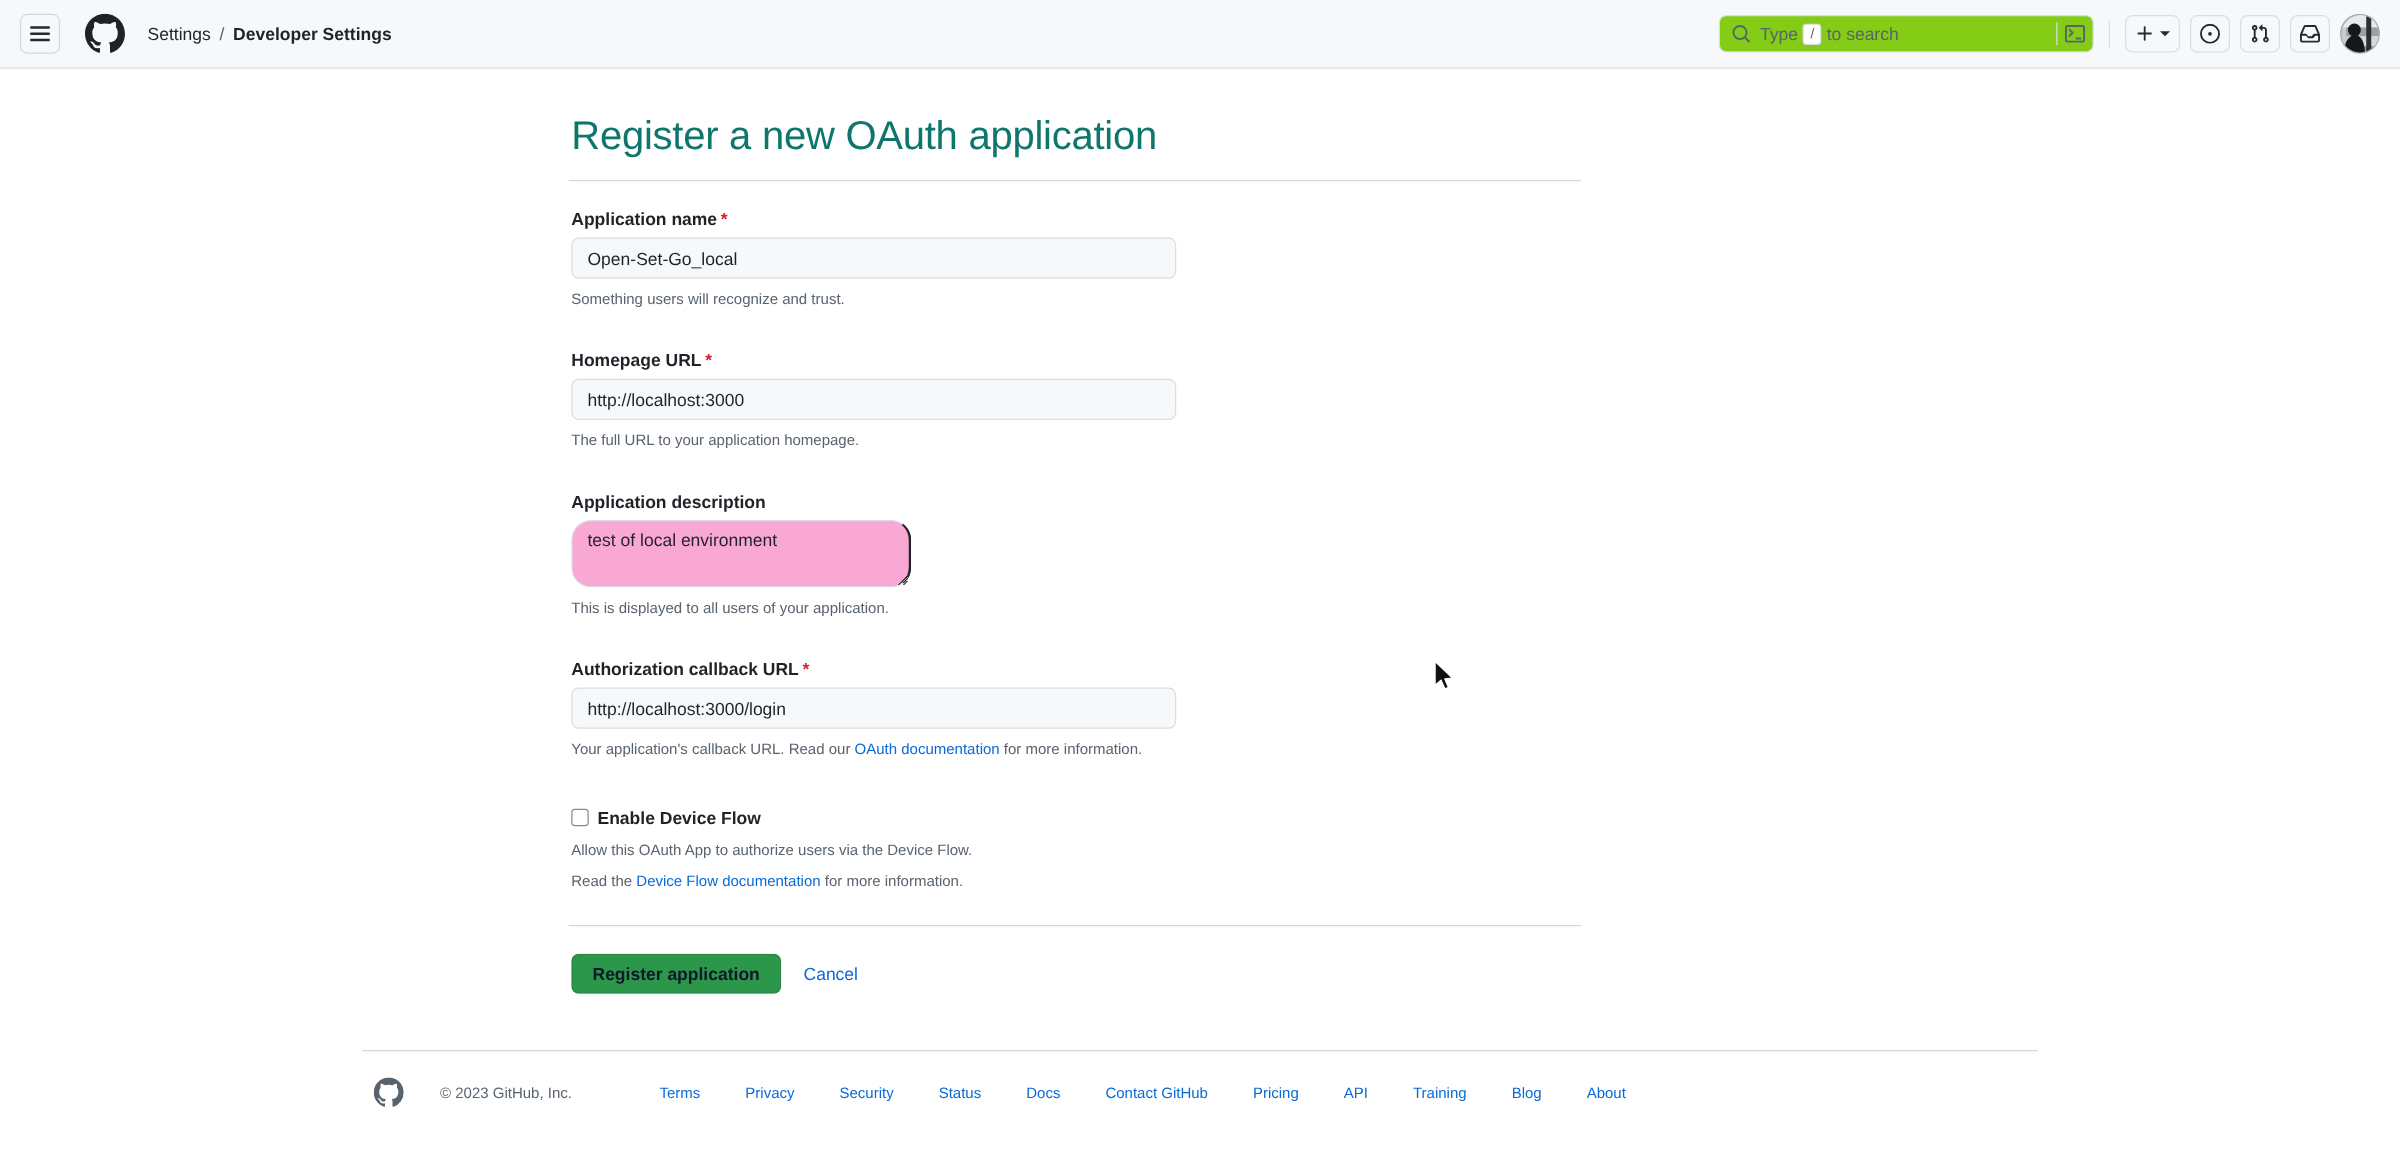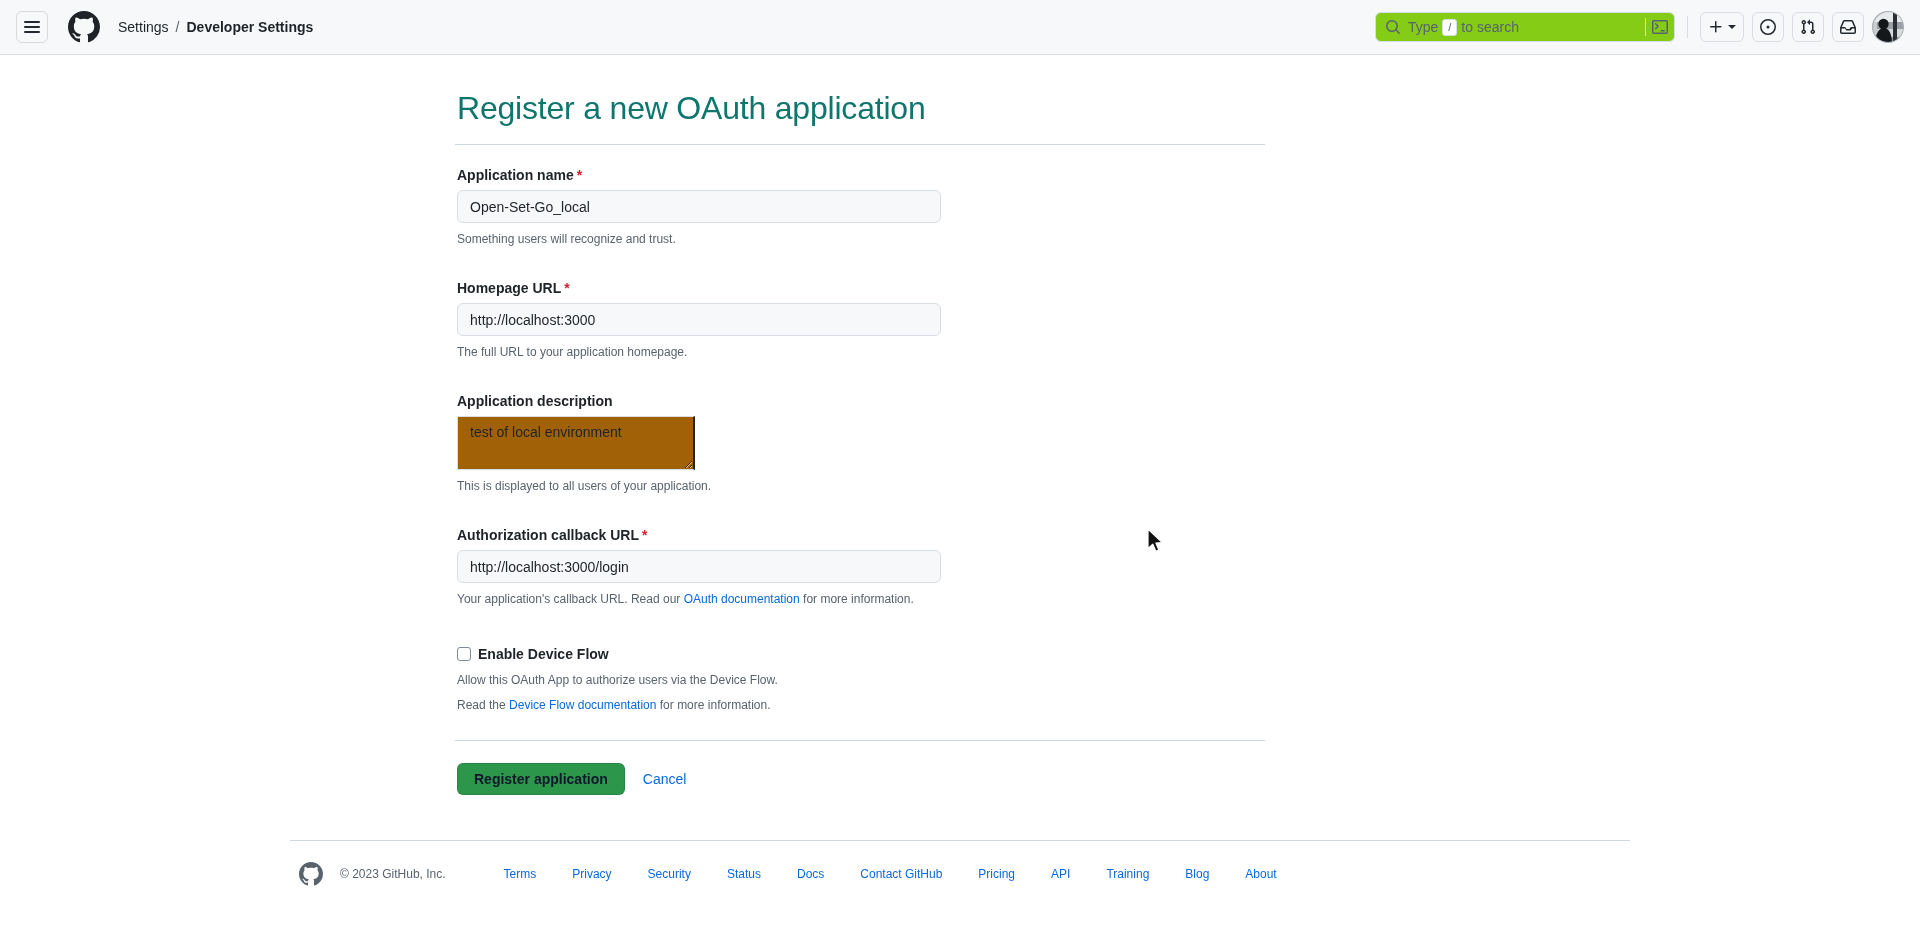--- a/index.html
+++ b/index.html
@@ -152,25 +152,25 @@
     border-radius: 6px;
     font-size: 14px;
     color: #1f2328;
     padding: 5px 12px;
     font-family: "Liberation Sans", sans-serif;
     outline: none;
     display: block;
     margin-left: 2px;
   }
   .text-area {
-    width: 238px; height: 54px;
-    background: #a16207;
+    width: 272px; height: 54px;
+    background: #f9a8d4;
     border: 1px solid #d8dee4;
     border-right: 2px solid #1f2328;
-    border-radius: 0;
+    border-radius: 16px;
     font-size: 14px; color: #1f2328;
     padding: 6px 12px;
     font-family: "Liberation Sans", sans-serif;
     resize: vertical;
     outline: none;
     display: block;
     margin-left: 2px;
     line-height: 1.4;
   }
   .hint {
@@ -223,21 +223,21 @@
     color: #0969da; font-size: 14px;
     cursor: pointer; padding: 0 6px;
     font-family: "Liberation Sans", sans-serif;
   }
 
   
   .footer-wrap { width: 1340px; margin: 0 auto; padding-top: 45px; }
   .footer-rule { height: 1px; background: #d1d9e0; border: 0; margin: 0; }
   .footer {
     display: flex; align-items: center;
-    gap: 4px;
+    gap: 16px;
     padding-top: 21px;
     margin-left: 9px;
   }
   .footer-logo { width: 24px; height: 24px; margin-right: 13px; display:block; }
   .copyright {
     font-size: 12px; color: #59636e; margin-right: 36px; white-space: nowrap;
   }
   .footer-links { display: flex; align-items: flex-start; gap: 0; }
   .footer-links a {
     font-size: 12px; color: #0969da; text-decoration: none;

